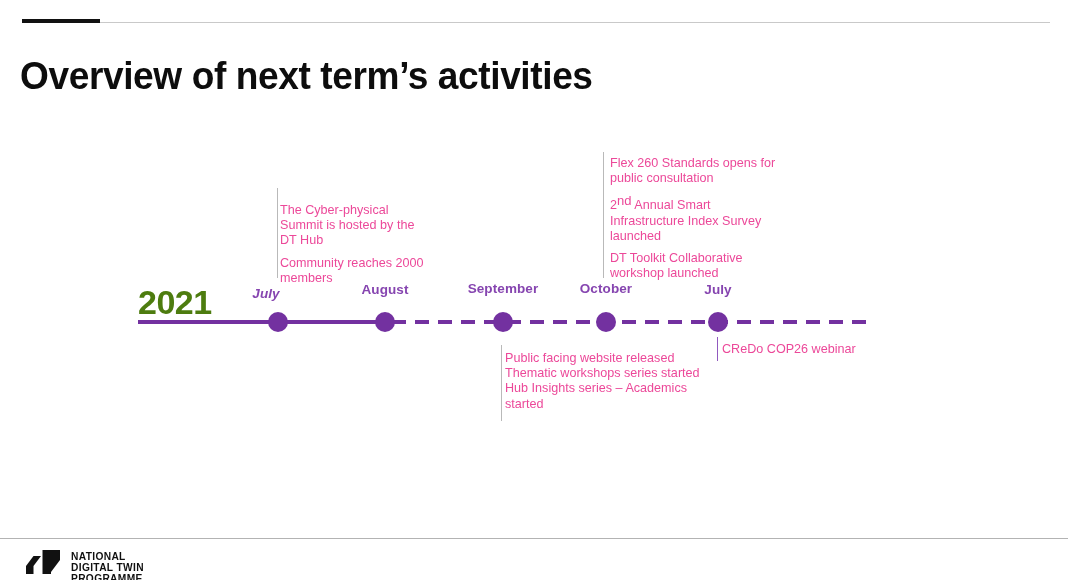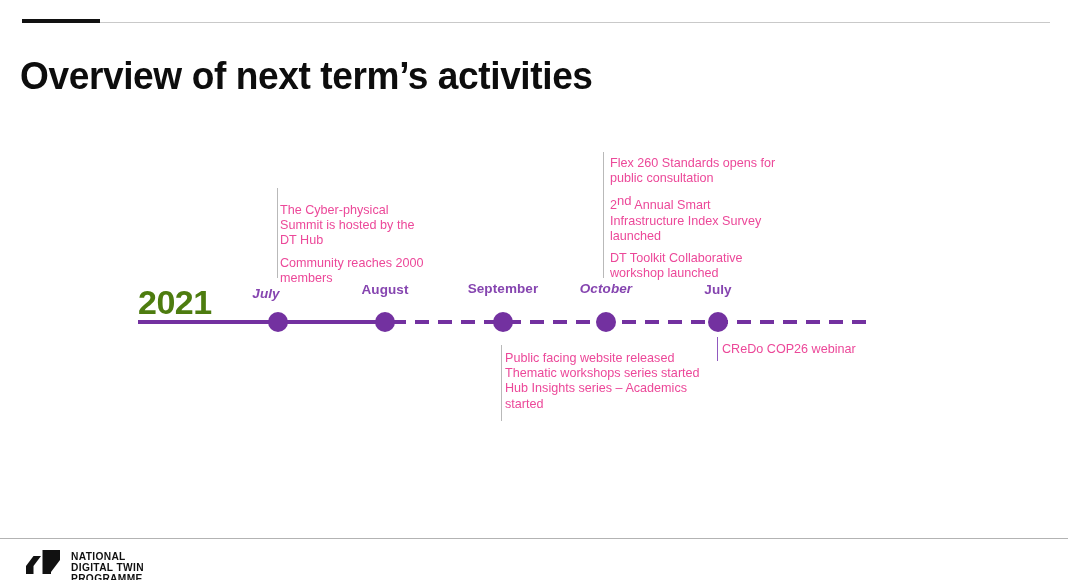--- a/index.html
+++ b/index.html
@@ -189,21 +189,21 @@
       <div class="node-label" style="left: 385px; top: 282px;">August</div>
       <div class="node-dot" style="left: 503px;"></div>
       <div class="node-label" style="left: 503px; top: 281px;">September</div>
       <div class="connector" style="left: 501px; top: 345px; height: 76px;"></div>
       <div class="callout tight" style="left: 505px; top: 351px; width: 195px;">
         <p>Public facing website released</p>
         <p>Thematic workshops series started</p>
         <p>Hub Insights series – Academics started</p>
       </div>
       <div class="node-dot" style="left: 606px;"></div>
-      <div class="node-label" style="left: 606px; top: 281px; font-style: italic;">October</div>
+      <div class="node-label" style="left: 606px; top: 281px;">October</div>
       <div class="connector" style="left: 603px; top: 152px; height: 126px;"></div>
       <div class="callout" style="left: 610px; top: 156px; width: 175px;">
         <p>Flex 260 Standards opens for public consultation</p>
         <p>2<sup>nd</sup> Annual Smart Infrastructure Index Survey launched</p>
         <p>DT Toolkit Collaborative workshop launched</p>
       </div>
       <div class="node-dot" style="left: 718px;"></div>
       <div class="node-label" style="left: 718px; top: 282px;">July</div>
       <div class="connector accent" style="left: 717px; top: 337px; height: 24px;"></div>
       <div class="callout tight" style="left: 722px; top: 342px; width: 180px;">

